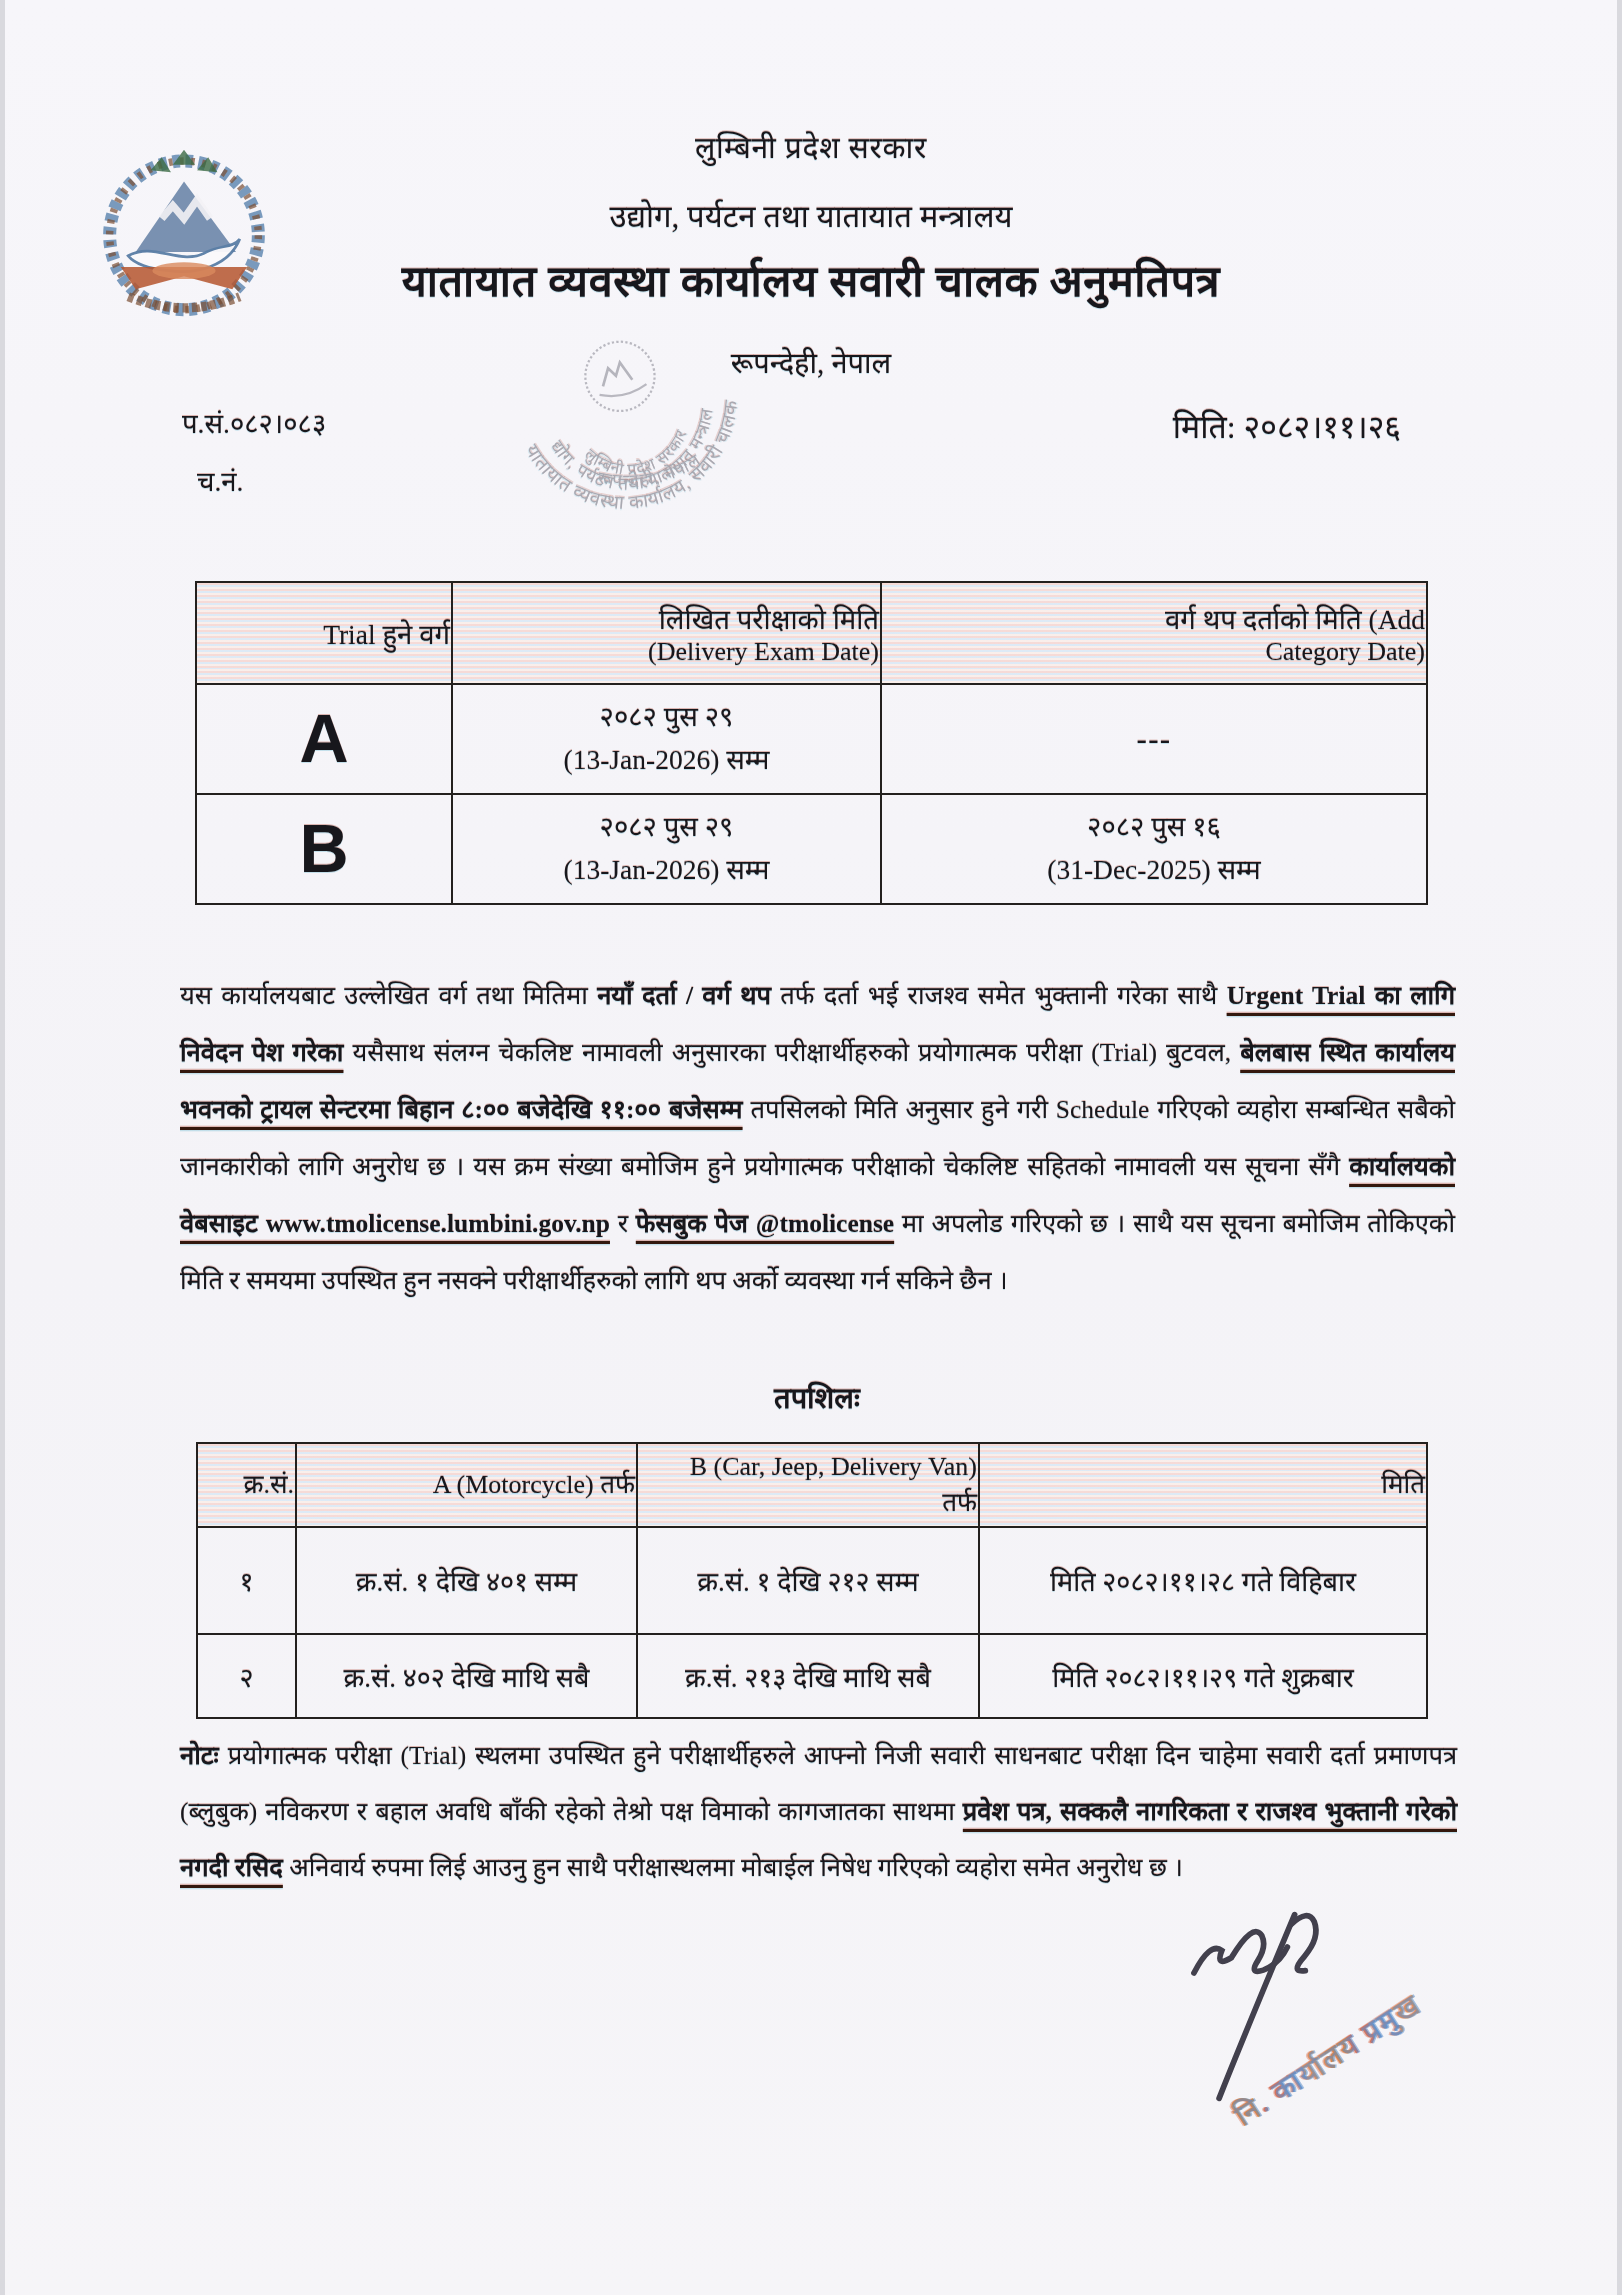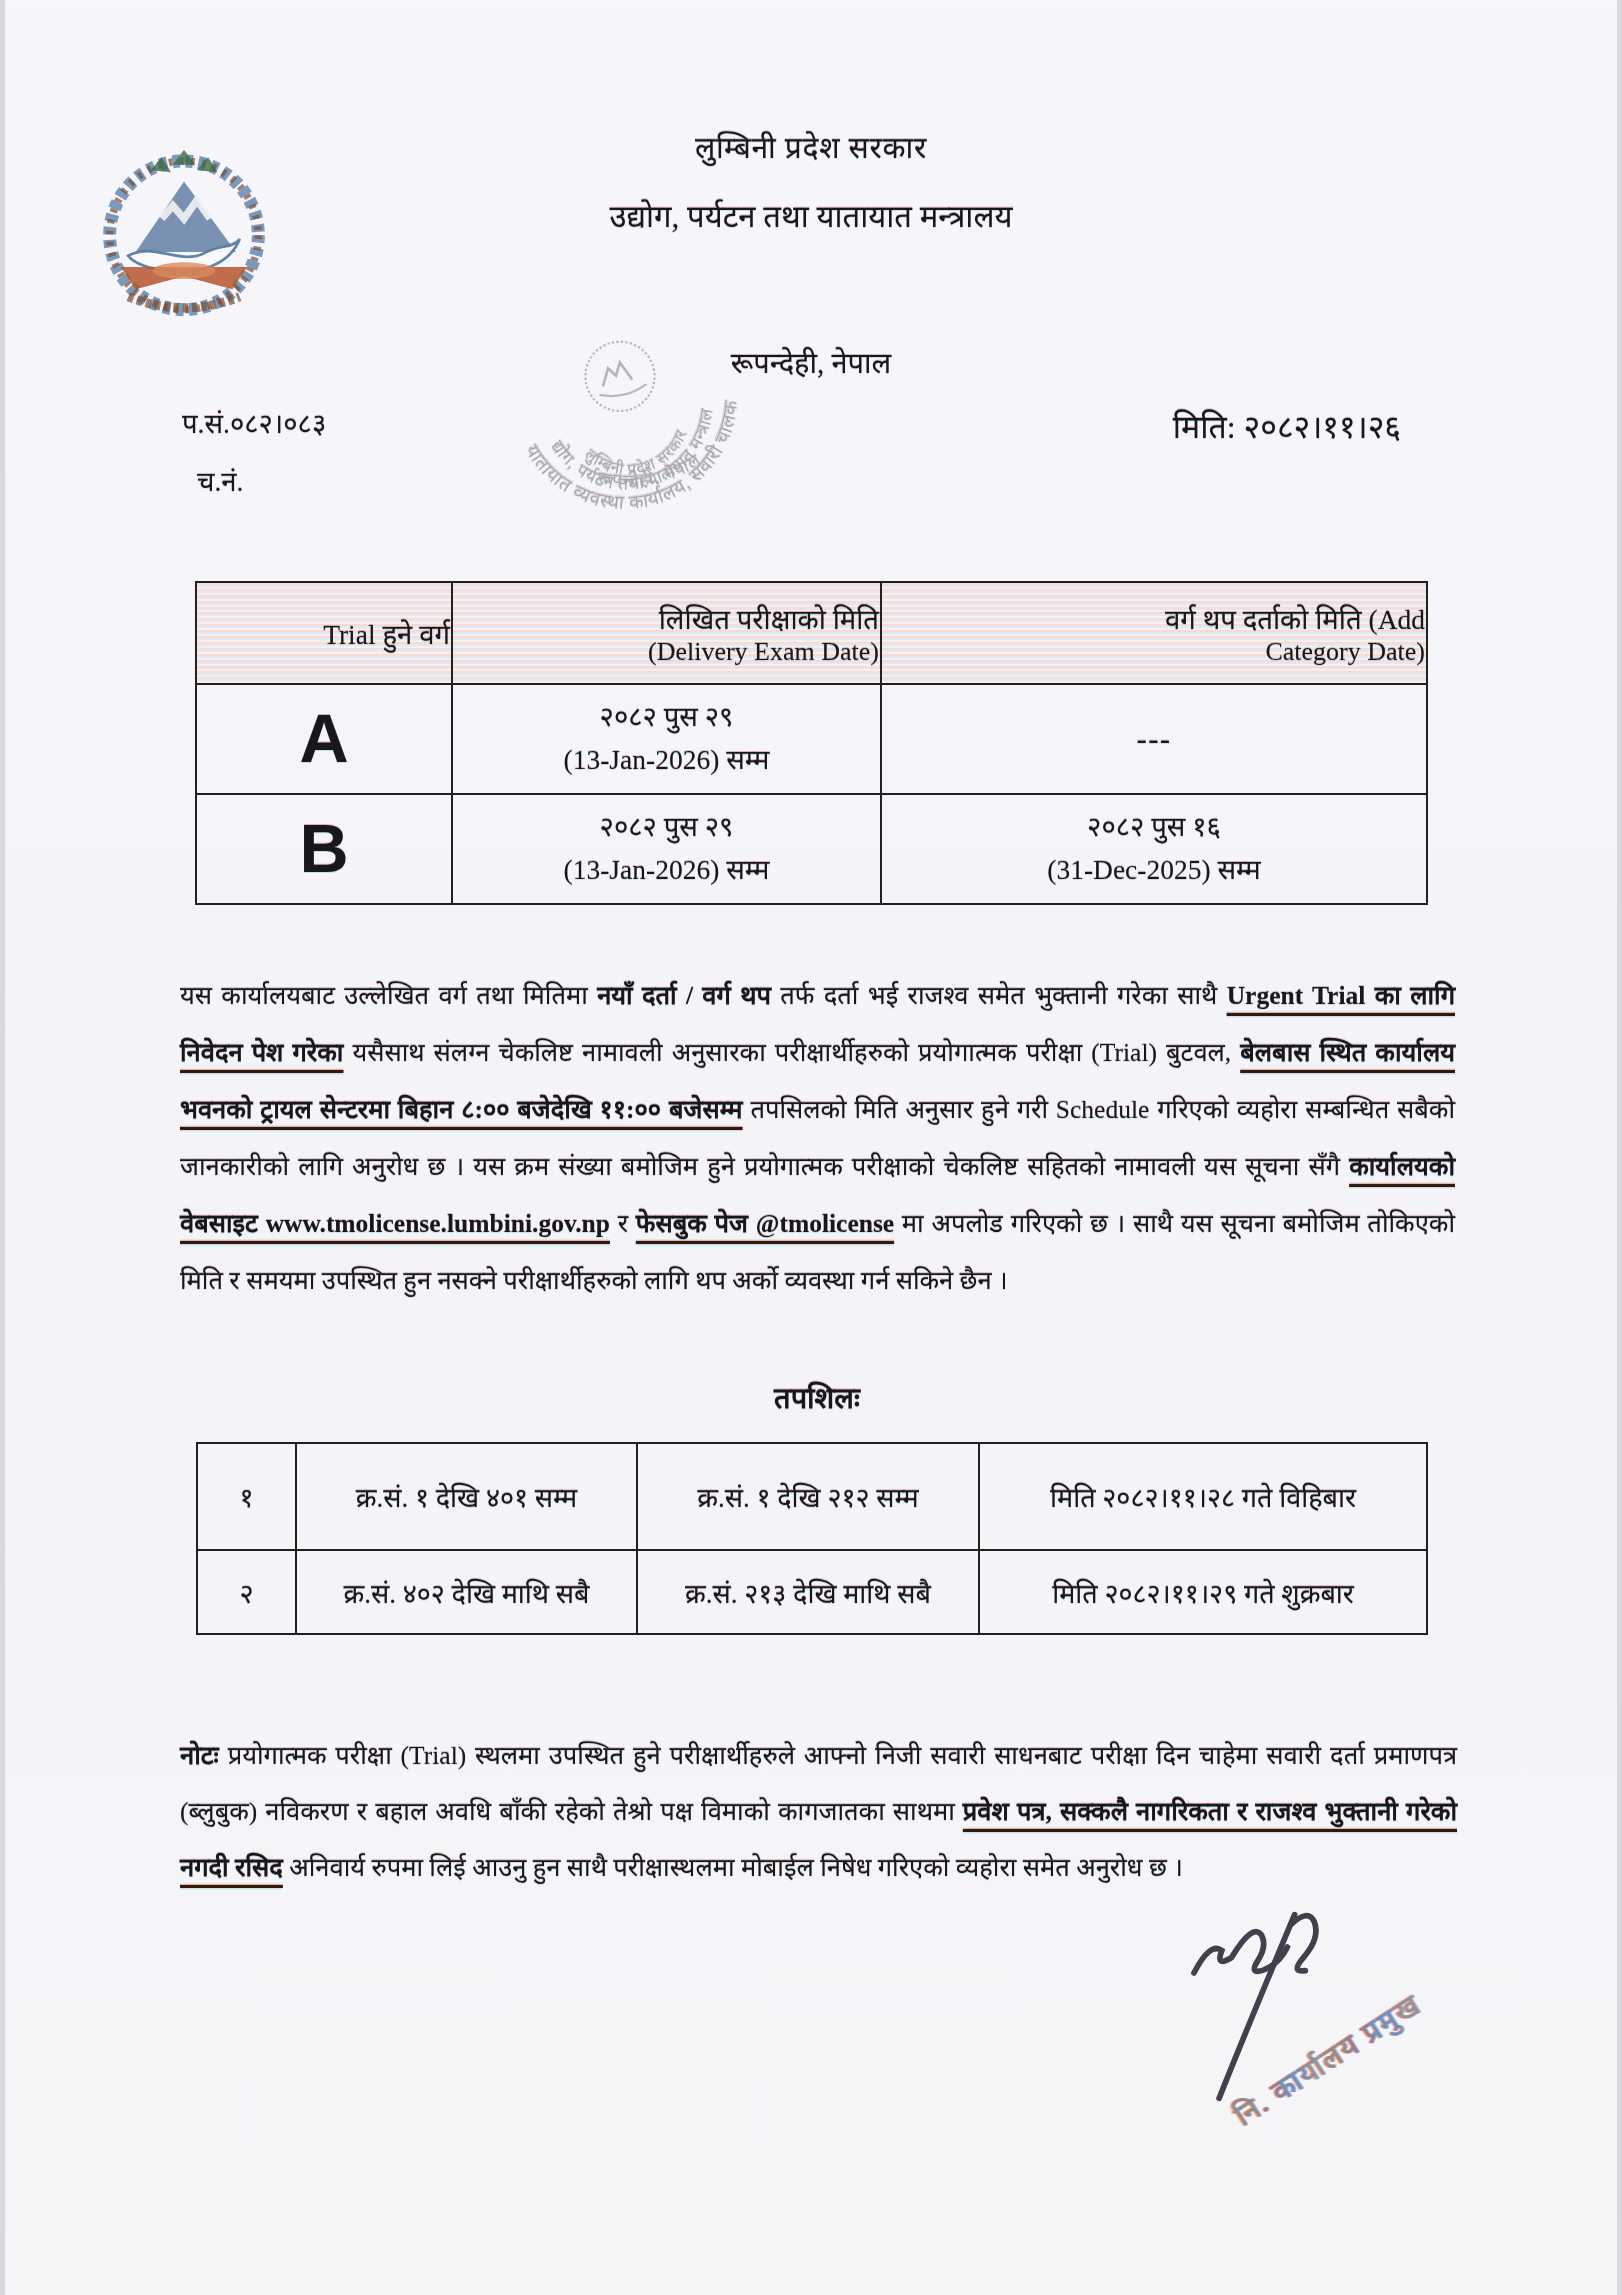--- a/index.html
+++ b/index.html
@@ -92,20 +92,21 @@
     <polygon points="24,56 50,18 78,56" fill="#6b86a8" opacity=".9"></polygon>
     <polyline points="38,38 44,31 50,38 57,28 64,38" fill="none" stroke="#f3f2f5" stroke-width="4" opacity=".9"></polyline>
     <path d="M20 58 C 34 50, 48 64, 62 56 C 70 52, 76 54, 80 49 C 74 64, 56 68, 42 66 C 32 65, 24 63, 20 58 Z" fill="#fbfafc" stroke="#5b7fa6" stroke-width="1.5" opacity=".95"></path>
     <path d="M16 64 L84 64 L76 76 L50 69 L24 76 Z" fill="#b5552e" opacity=".85"></path>
     <ellipse cx="50" cy="66" rx="17" ry="4.5" fill="#d98a5e" opacity=".8"></ellipse>
     <path d="M20 80 q30 12 60 0" fill="none" stroke="#7a4f33" stroke-width="5" stroke-dasharray="3 2" opacity=".7"></path>
   </svg>
 
   <div class="abs ctr gov-line">लुम्बिनी प्रदेश सरकार</div>
   <div class="abs ctr ministry-line">उद्योग, पर्यटन तथा यातायात मन्त्रालय</div>
+  <div class="abs ctr office-line">यातायात व्यवस्था कार्यालय सवारी चालक अनुमतिपत्र</div>
   <div class="abs ctr location-line">रूपन्देही, नेपाल</div>
 
   <svg class="abs stamp" viewBox="0 0 400 400">
     <defs>
       <path id="arcOuter" d="M 55 185 A 150 150 0 0 0 345 185" fill="none"></path>
       <path id="arcMid" d="M 90 190 A 115 115 0 0 0 310 190" fill="none"></path>
       <path id="arcInner" d="M 122 195 A 82 82 0 0 0 278 195" fill="none"></path>
       <path id="arcBottom" d="M 120 240 A 170 170 0 0 0 330 225" fill="none"></path>
     </defs>
     <circle cx="200" cy="120" r="46" fill="none" stroke="#73737f" stroke-width="3" stroke-dasharray="3 3" opacity=".8"></circle>
@@ -167,20 +168,29 @@
   <div class="abs ctr tapsil">तपशिलः</div>
 
   <table class="abs t2">
     <colgroup>
         <col style="width:99px">
         <col style="width:341px">
         <col style="width:342px">
         <col style="width:448px">
       </colgroup>
     <tbody>
+        <tr class="head-band">
+      <th>क्र.सं.</th>
+      <th>A (Motorcycle) तर्फ</th>
+      <th>
+        <div>B (Car, Jeep, Delivery Van)</div>
+        <div>तर्फ</div>
+      </th>
+      <th>मिति</th>
+    </tr>
     <tr class="r1">
       <td>१</td>
       <td>क्र.सं. १ देखि ४०१ सम्म</td>
       <td>क्र.सं. १ देखि २१२ सम्म</td>
       <td>मिति २०८२।११।२८ गते विहिबार</td>
     </tr>
     <tr class="r2">
       <td>२</td>
       <td>क्र.सं. ४०२ देखि माथि सबै</td>
       <td>क्र.सं. २१३ देखि माथि सबै</td>

